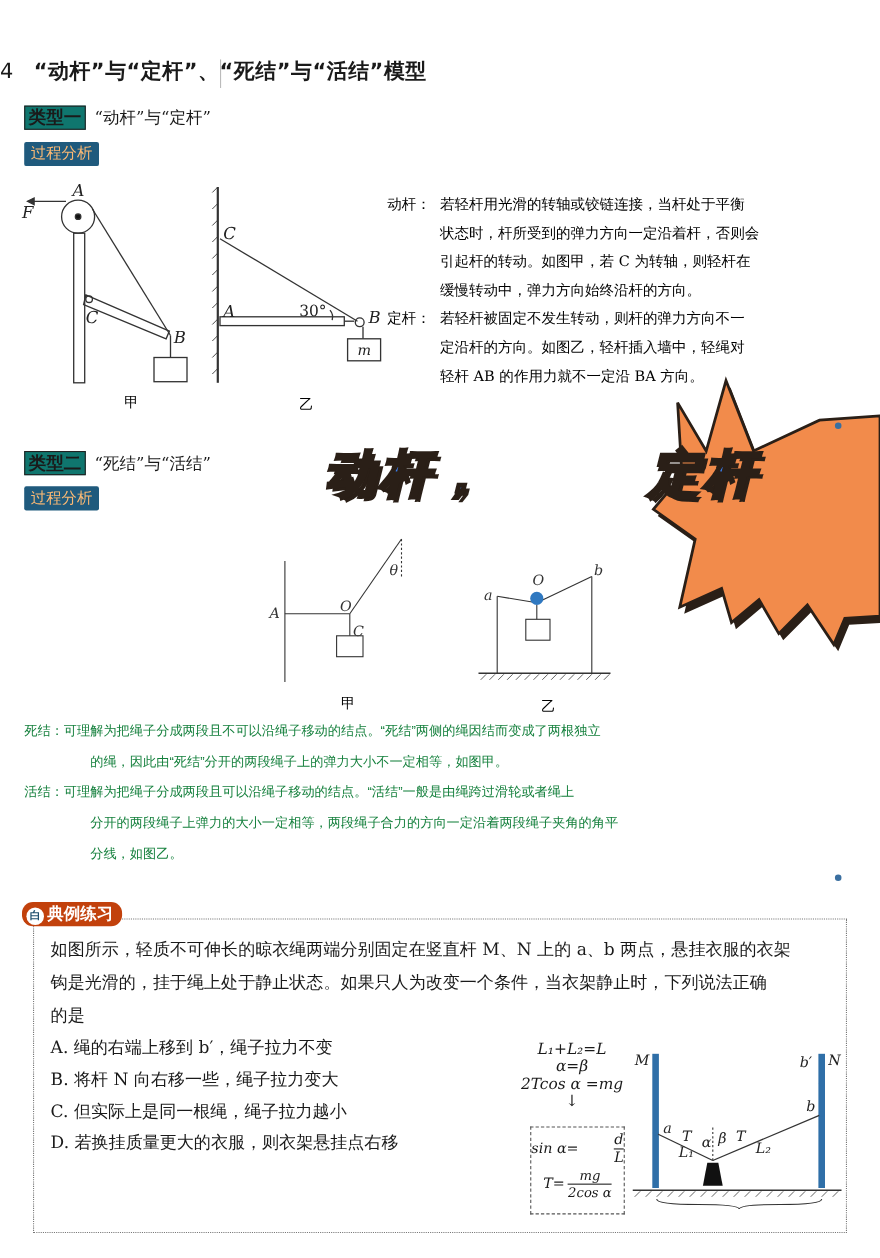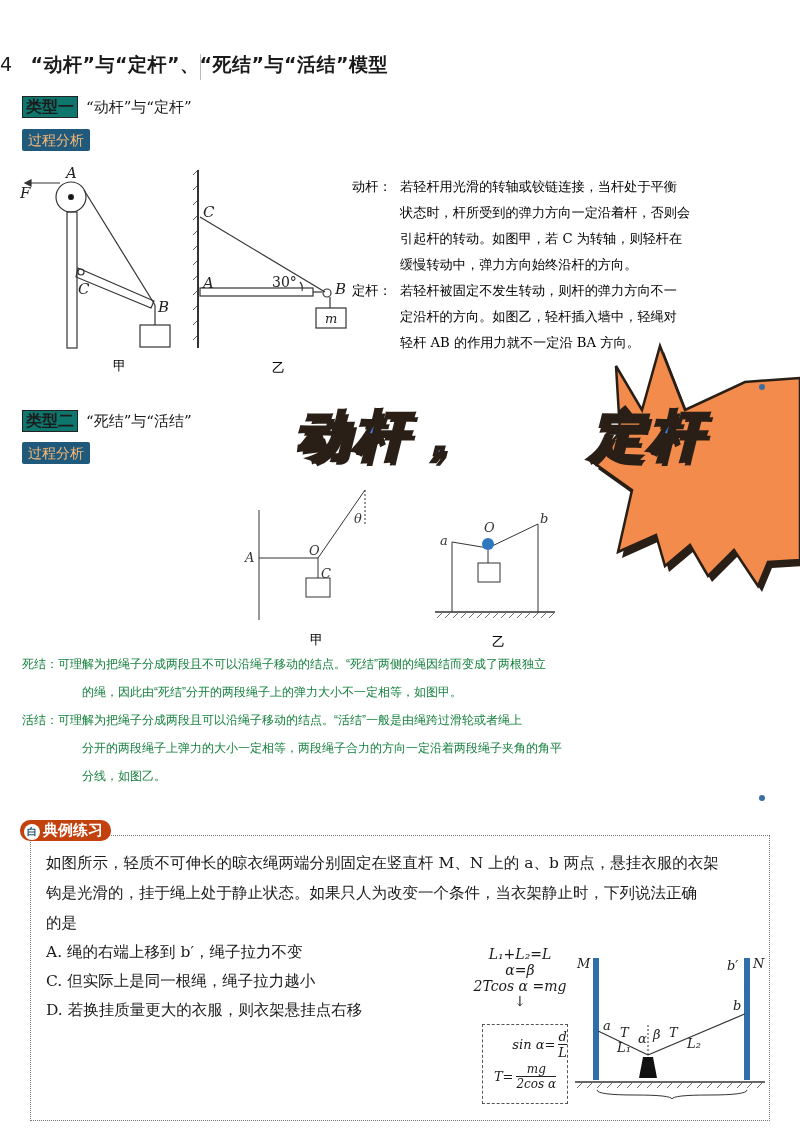--- a/index.html
+++ b/index.html
@@ -18,21 +18,21 @@
   .hand .ind { padding-left:48px; }
   .hand2 { font-family:Liberation Sans, sans-serif; font-size:12px; line-height:28px; color:#15803d; }
   .hand2 .ind { padding-left:60px; }
   .ex-tag { left:20px; top:820px; background:#c2410c; color:#fff; font-size:15px; padding:1px 8px 1px 4px; border-radius:10px; font-weight:bold; }
   .ex-tag .circ { display:inline-block; width:16px; height:16px; border-radius:50%; background:#fff; color:#1f4f6e; font-size:10px; text-align:center; line-height:16px; margin-right:3px; }
   .ex-box { left:30px; top:835px; width:738px; height:284px; border:1.5px dotted #777; border-left:1.5px dotted #777; }
   .q { font-family:"DejaVu Serif", serif; font-size:15.5px; line-height:30px; }
   .opt { font-family:"DejaVu Serif", serif; font-size:15.5px; line-height:29px; }
   .formula { font-family:"DejaVu Serif", serif; font-style:italic; font-size:14px; text-align:center; }
   .dot-blue { width:6px; height:6px; border-radius:50%; background:#3a6fa0; }
-  .burst-text { font-family:"DejaVu Sans", sans-serif; font-weight:bold; font-style:italic; font-size:54px; color:#3b82f6;
+  .burst-text { font-family:"DejaVu Sans", sans-serif; font-weight:bold; font-style:italic; font-size:46px; color:#3b82f6;
     -webkit-text-stroke:3px #2a1f17; text-shadow:4px 4px 0 #2a1f17; letter-spacing:4px;text-align:right; }
   .cap { font-size:13px; font-family:"DejaVu Sans", sans-serif; }
 </style>
 </head>
 <body>
 
 <div class="abs title-bar"></div>
 <div class="abs title">
   <span class="num">4</span><span>“动杆”与“定杆”、“死结”与“活结”模型</span>
 </div>
@@ -176,32 +176,33 @@
 <div class="abs ex-tag"><span class="circ">白</span><span>典例练习</span></div>
 
 <div class="abs q" style="left:46px; top:848px; width:720px;">
   <div>如图所示，轻质不可伸长的晾衣绳两端分别固定在竖直杆 M、N 上的 a、b 两点，悬挂衣服的衣架</div>
   <div>钩是光滑的，挂于绳上处于静止状态。如果只人为改变一个条件，当衣架静止时，下列说法正确</div>
   <div>的是</div>
 </div>
 
 <div class="abs opt" style="left:46px; top:938px; width:420px;">
   <div>A. 绳的右端上移到 b′，绳子拉力不变</div>
+  <div>B. 将杆 N 向右移一些，绳子拉力变大</div>
   <div>C. 但实际上是同一根绳，绳子拉力越小</div>
   <div>D. 若换挂质量更大的衣服，则衣架悬挂点右移</div>
 </div>
 
 <div class="abs formula" style="left:470px; top:946px; width:100px;">
   <div>L₁+L₂=L</div>
   <div>α=β</div>
   <div>2Tcos α =mg</div>
   <div style="font-style:normal; line-height:14px;">↓</div>
 </div>
 <div class="abs formula" style="left:482px; top:1024px; width:84px; height:78px; border:1.5px dashed #555; font-size:13px;">
-  <div style="display:flex; align-items:center; justify-content:flex-end; margin-top:4px;">
+  <div style="display:flex; align-items:center; justify-content:space-between; margin-top:4px;">
     <span>sin α=</span>
     <span style="display:inline-flex; flex-direction:column; margin-left:3px;">
         <span style="border-bottom:1px solid #222;">d</span>
         <span>L</span>
       </span>
   </div>
   <div style="display:flex; align-items:center; justify-content:center; margin-top:2px;">
     <span>T=</span>
     <span style="display:inline-flex; flex-direction:column; margin-left:3px; font-size:12px;">
         <span style="border-bottom:1px solid #222;">mg</span>

